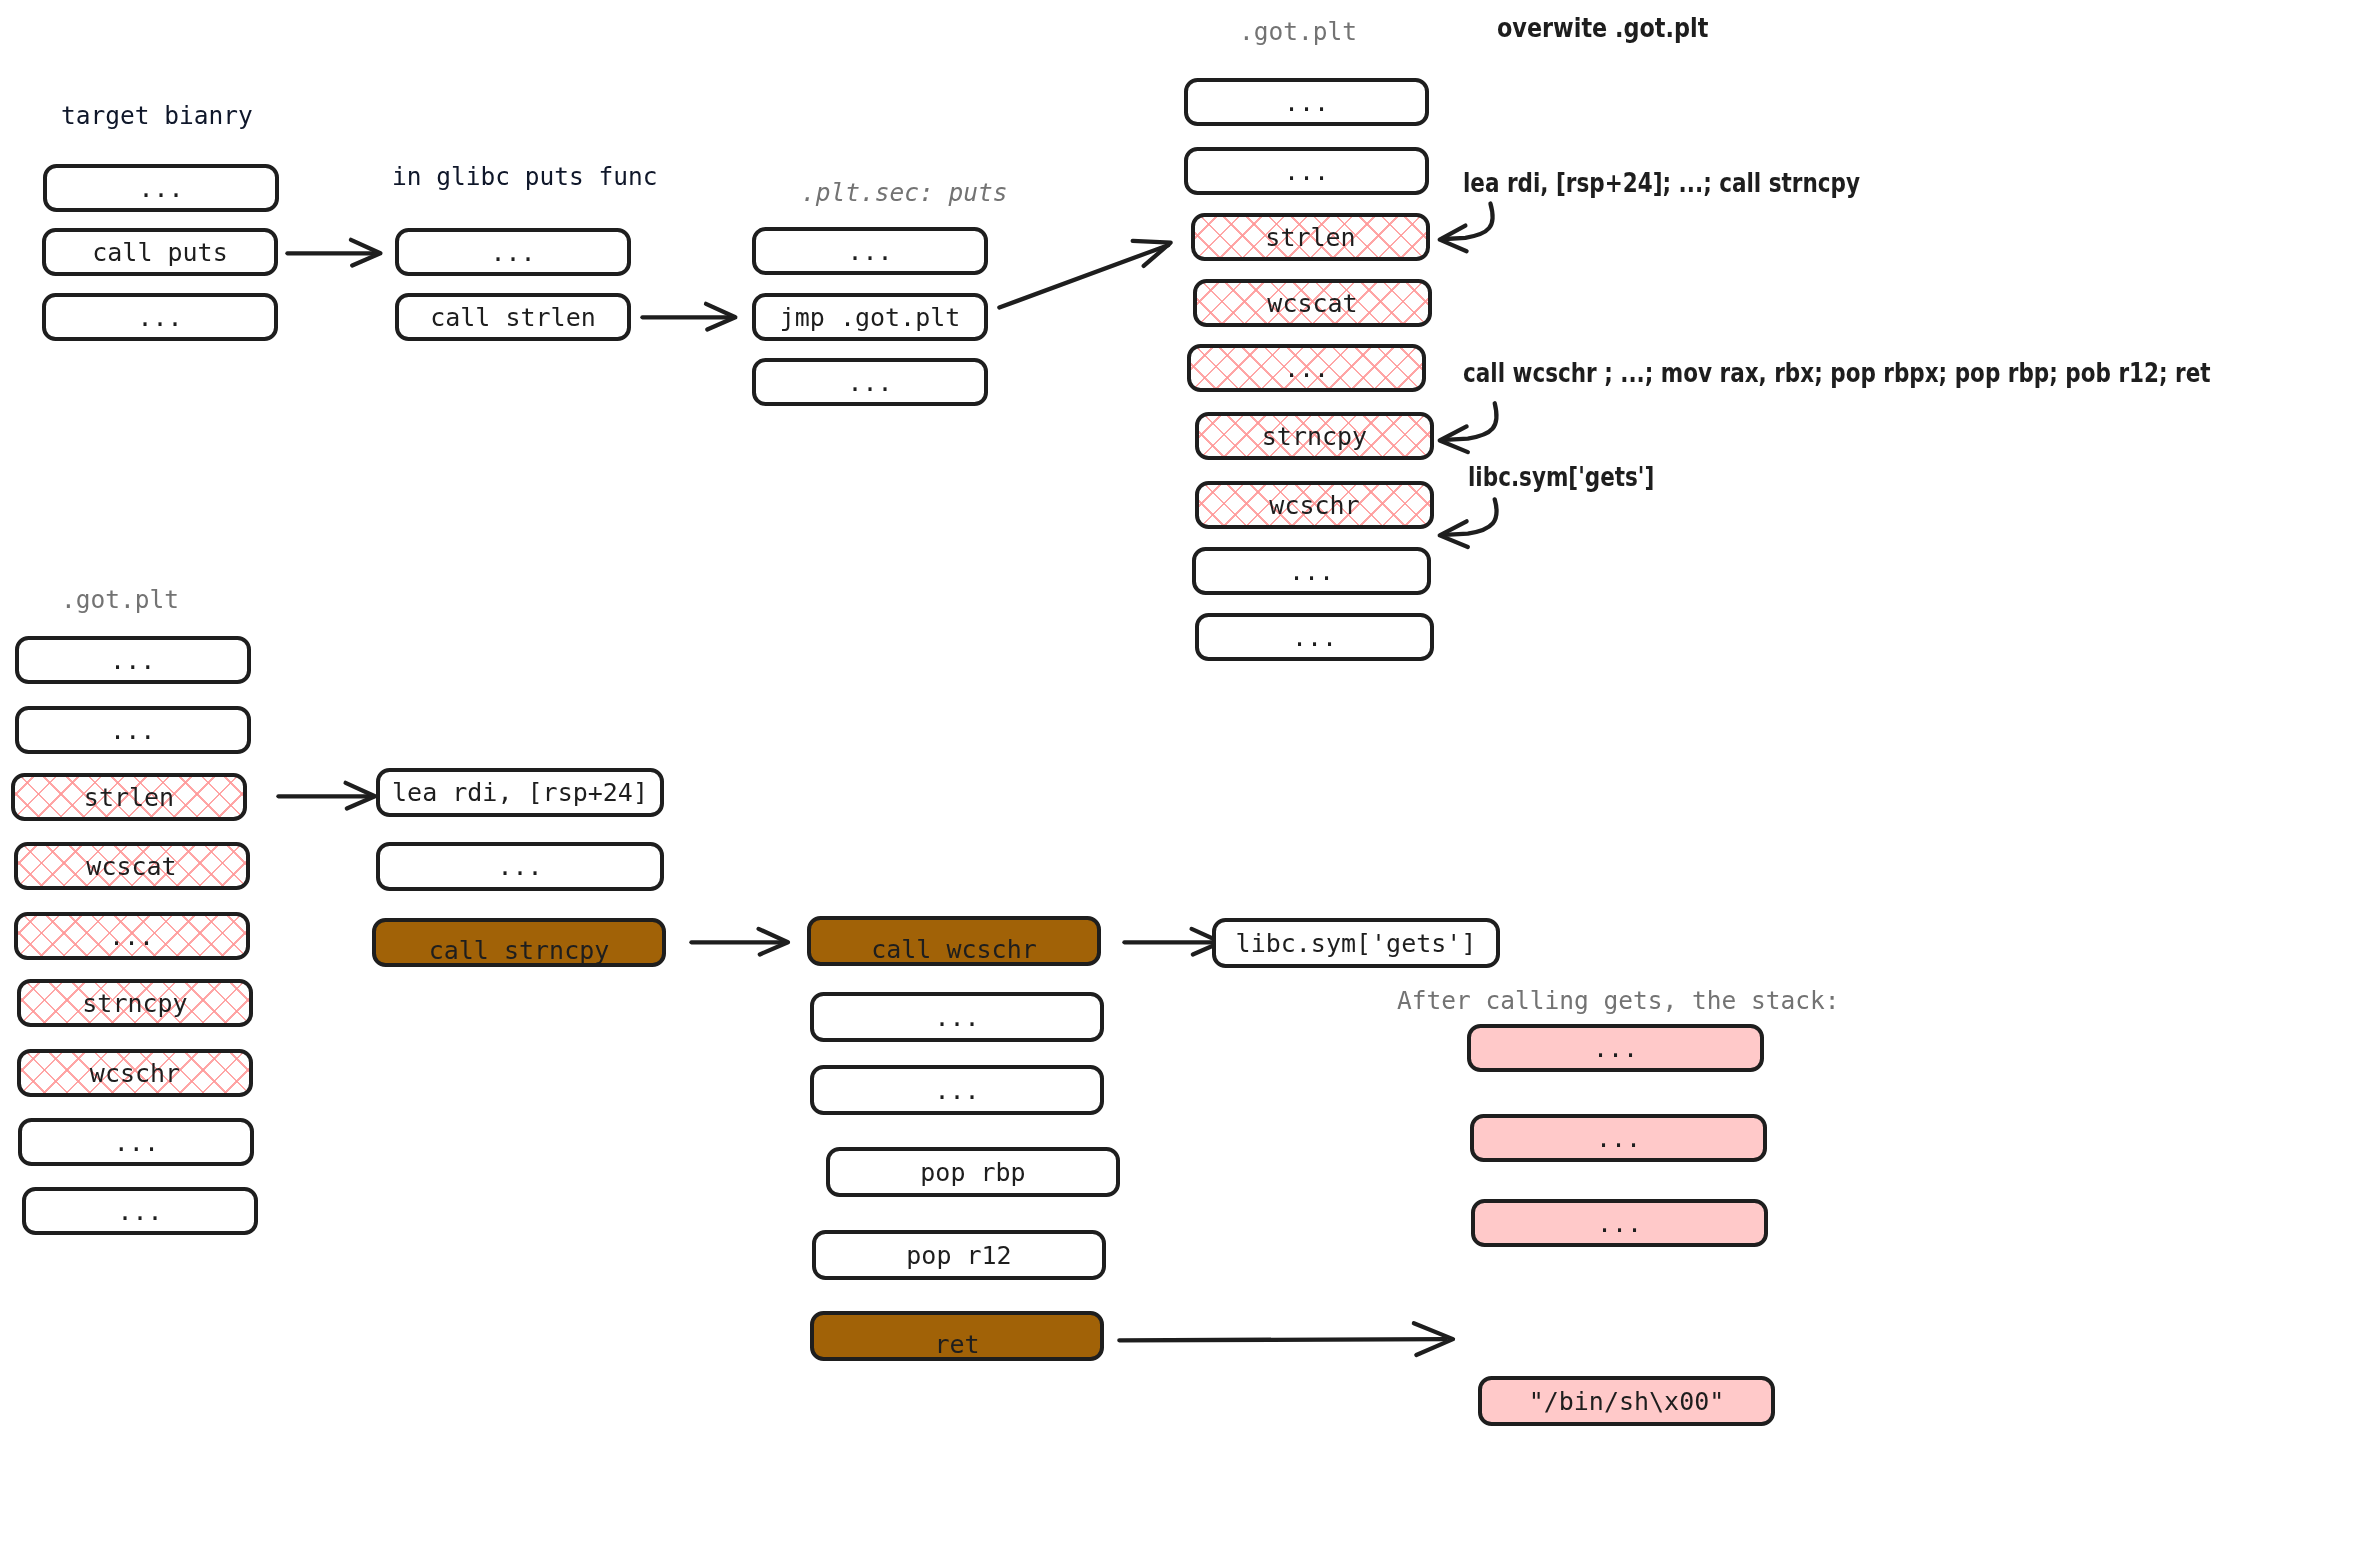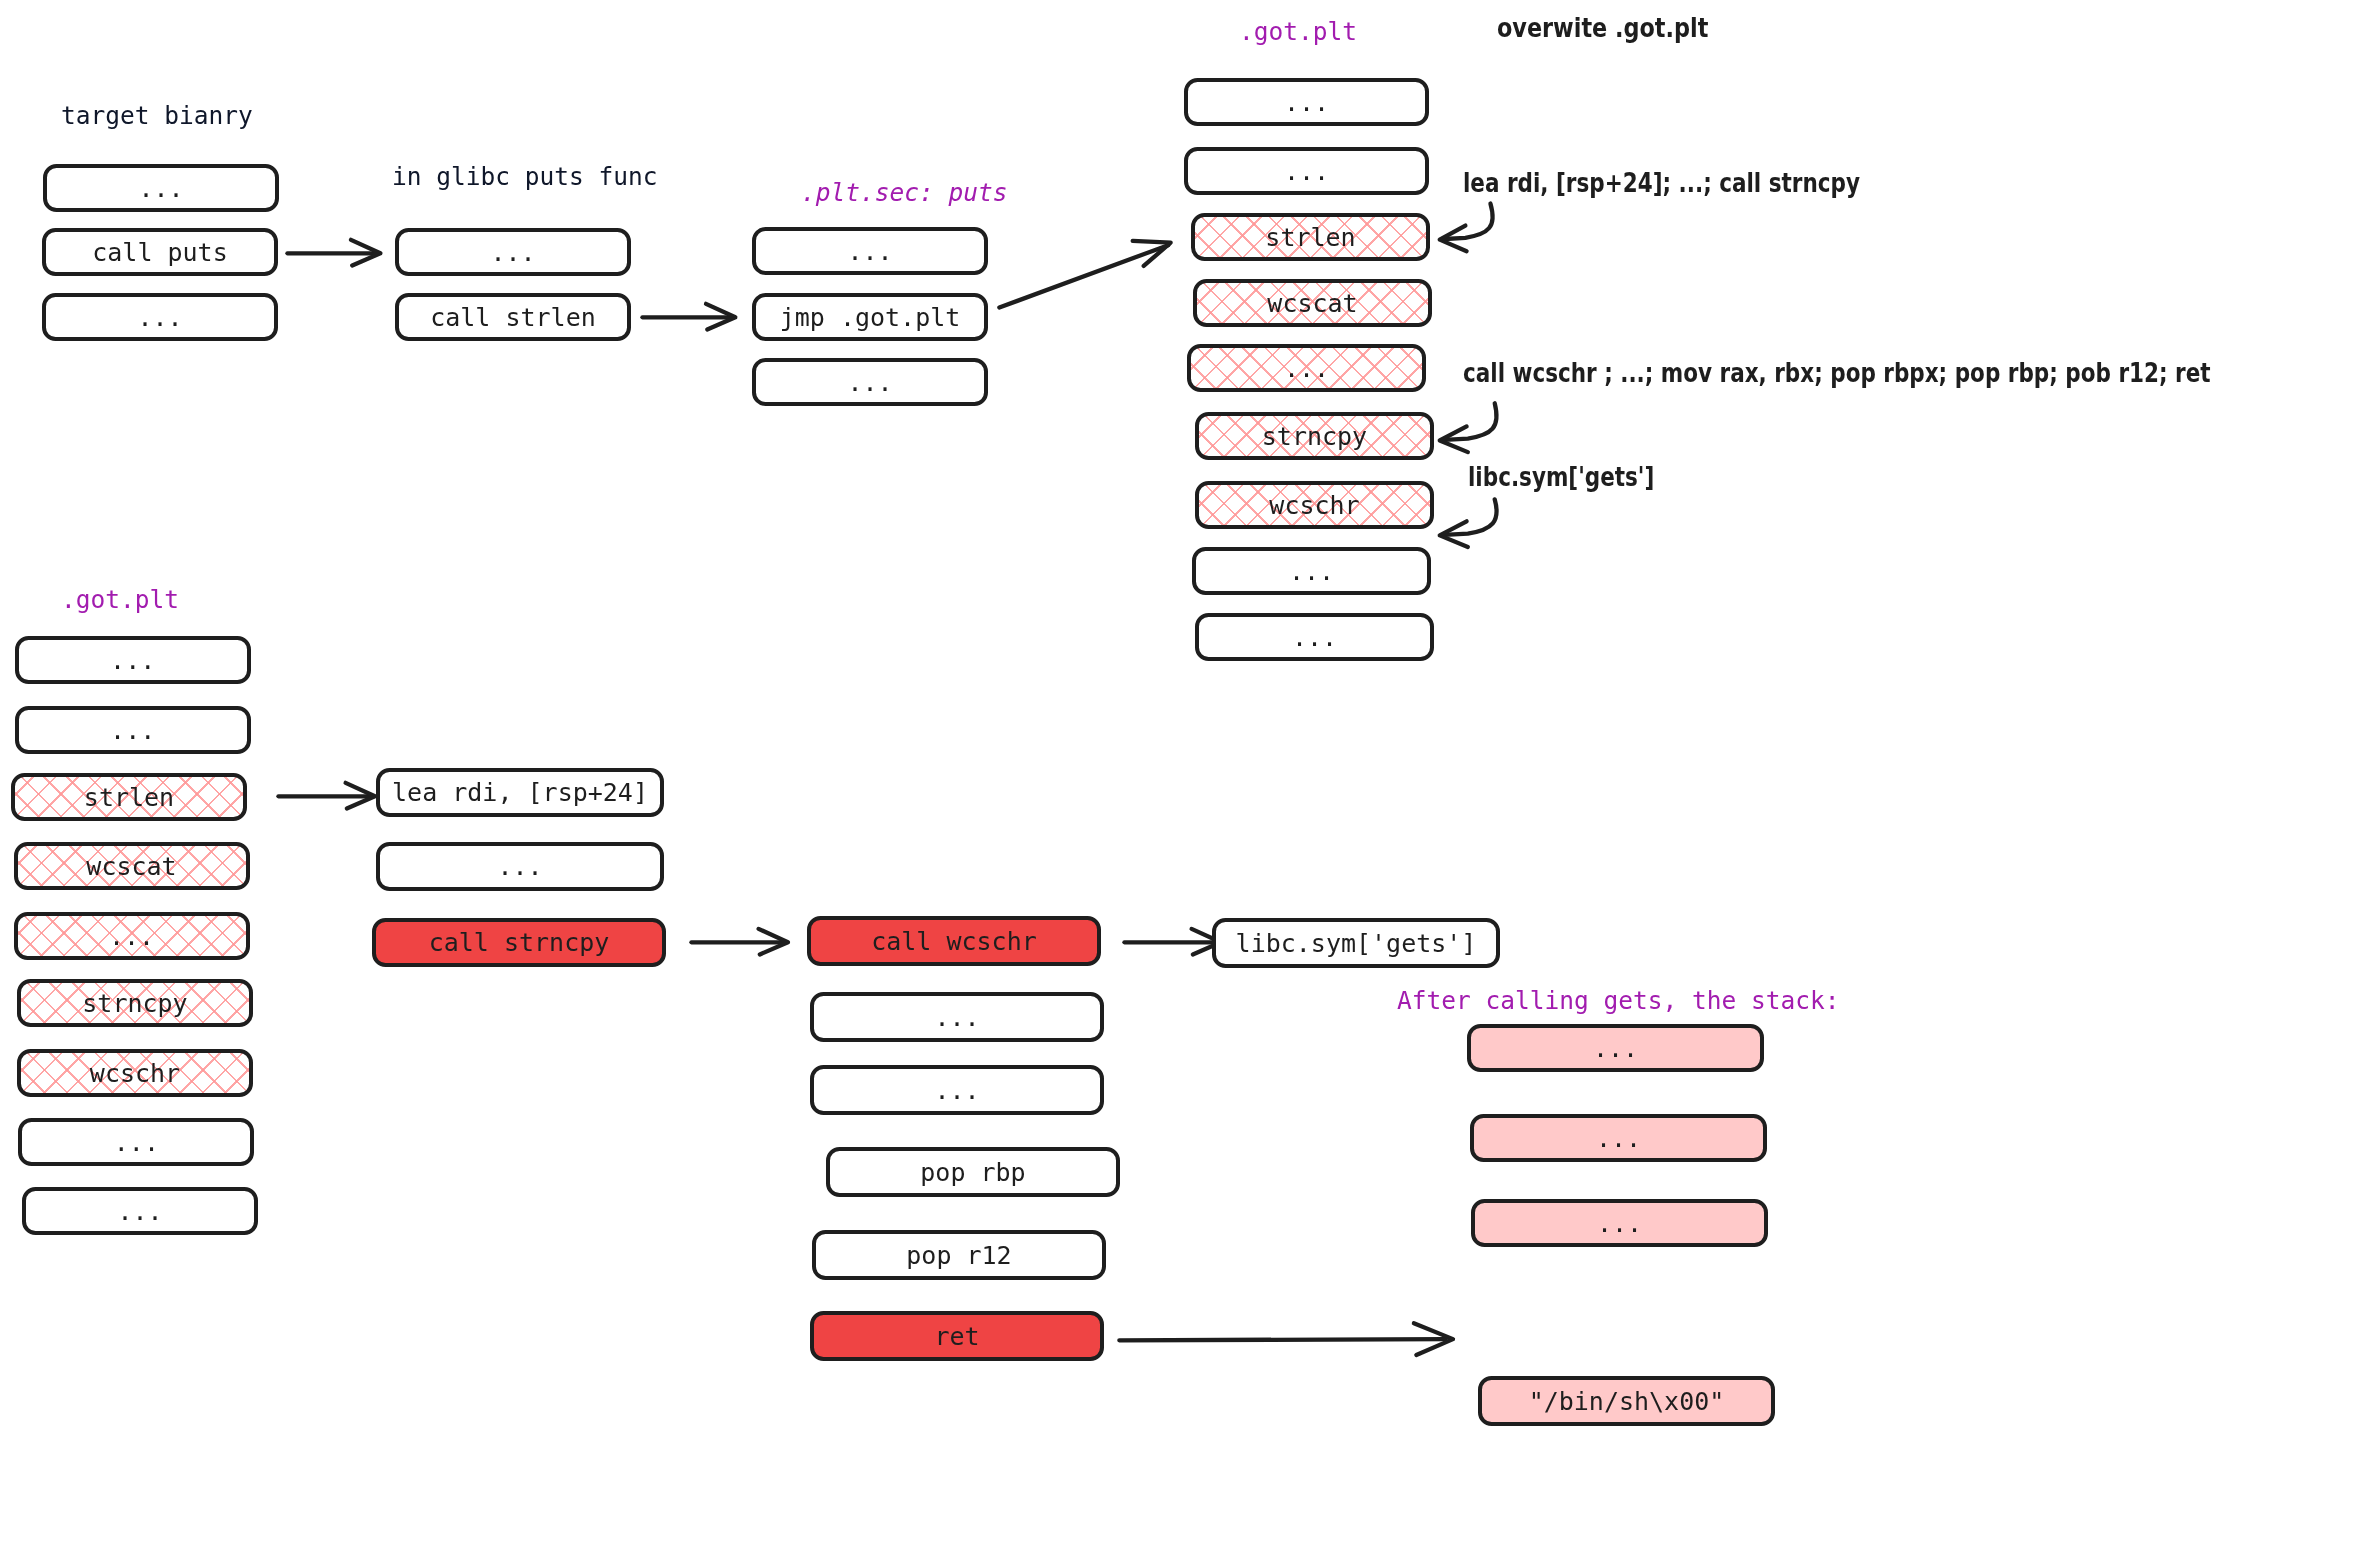--- a/index.html
+++ b/index.html
@@ -36,30 +36,30 @@
   .box .txt { position: relative; z-index: 2; line-height: 1; }
 
   
   .box.hatch {
     background-color: #ffffff;
     background-image:
       repeating-linear-gradient(45deg, rgba(255,150,150,.85) 0 1.8px, rgba(0,0,0,0) 1.8px 16px),
       repeating-linear-gradient(-45deg, rgba(255,150,150,.85) 0 1.8px, rgba(0,0,0,0) 1.8px 16px);
   }
   
-  .box.blue { background-color: #ef4444; }
+  .box.blue { background-color: #a16207; align-items: flex-end; }
   
   .box.pink { background-color: #ffc9c9; }
 
   
   .label {
     position: absolute;
     font-family: "DejaVu Sans Mono", "Liberation Mono", monospace;
     font-size: 24.5px;
-    color: #a21caf;
+    color: #737373;
     white-space: nowrap;
     line-height: 1;
   }
   .label.red { color: #0f172a; }
 
   
   .anno {
     position: absolute;
     font-family: "DejaVu Sans Condensed", "Liberation Sans Narrow", "DejaVu Sans", sans-serif;
     font-weight: 700;

